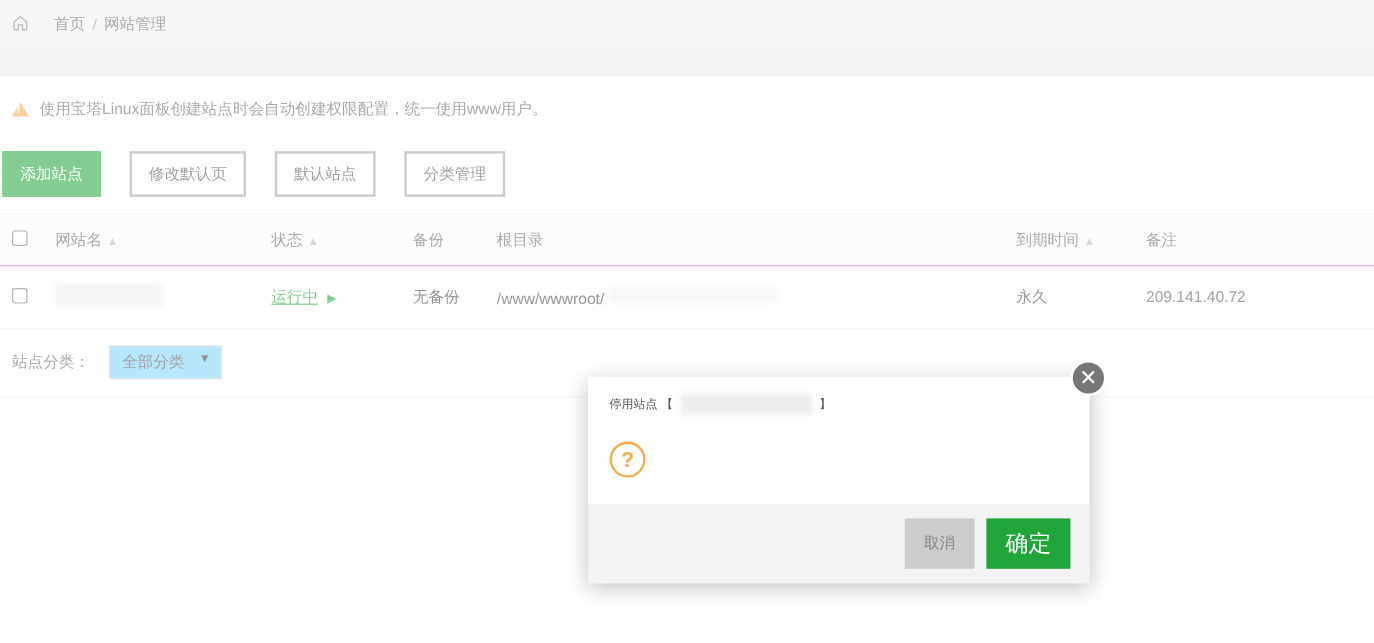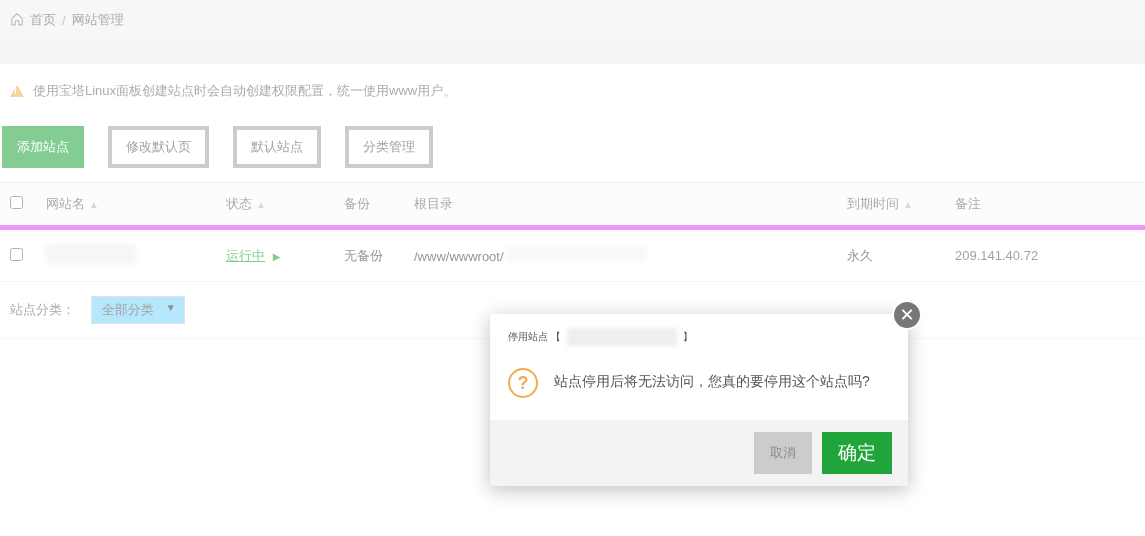--- a/index.html
+++ b/index.html
@@ -1,34 +1,34 @@
 <!DOCTYPE html>
 <html><head>
   <meta charset="utf-8">
   <style>
     * { margin: 0; padding: 0; box-sizing: border-box; }
     body { font-family: "Microsoft YaHei", Arial, sans-serif; font-size: 13px; color: #333; background: #fff; width: 1145px; height: 536px; overflow: hidden; position: relative; }
 
     .breadcrumb { background: #f0f0f0; padding: 0 10px; height: 40px; display: flex; align-items: center; gap: 6px; color: #666; }
     .breadcrumb .home-icon { width: 14px; height: 14px; display: inline-block; }
-    .breadcrumb a { color: #666; text-decoration: none; }
+    .breadcrumb a { color: #666; text-decoration: none; margin-left: 15px; }
     .breadcrumb .sep { color: #999; }
 
     .strip { height: 24px; background: #ececec; }
 
     .alert { background: #fff; padding: 18px 10px; display: flex; align-items: center; gap: 9px; color: #666; font-size: 13px; }
     .alert-icon { width: 0; height: 0; border-left: 7px solid transparent; border-right: 7px solid transparent; border-bottom: 12px solid #f0ad4e; position: relative; }
     .alert-icon::after { content: "!"; position: absolute; left: -3px; top: 1px; color: #fff; font-size: 9px; font-weight: bold; }
 
     .toolbar { padding: 8px 2px 14px; display: flex; gap: 24px; }
     .btn-primary { background: #20a53a; color: #fff; border: 1px solid #20a53a; padding: 8px 14px; cursor: pointer; font-size: 13px; }
-    .btn-default { background: #fff; color: #555; border: 4px solid #a3a3a3; padding: 8px 14px; cursor: pointer; font-size: 13px; }
+    .btn-default { background: #fff; color: #555; border: 2px solid #a3a3a3; padding: 8px 14px; cursor: pointer; font-size: 13px; }
 
     table.list { width: 100%; border-collapse: collapse; }
-    table.list th { text-align: left; font-weight: normal; color: #666; padding: 12px 10px; border-top: 1px solid #e6e6e6; border-bottom: 5px solid #d946ef; background: #fafafa; }
+    table.list th { text-align: left; font-weight: normal; color: #666; padding: 12px 10px; border-top: 1px solid #e6e6e6; border-bottom: 1px solid #d946ef; background: #fafafa; }
     table.list td { padding: 14px 10px; border-bottom: 1px solid #eee; color: #555; }
     .sort-caret { display:inline-block; margin-left:4px; color:#bbb; font-size:10px; }
     .status-run { color: #20a53a; text-decoration: underline; }
     .green { color: #404040; }
     .play-icon { color: #20a53a; margin-left: 4px; font-size: 10px; }
     .blur { background: #eee; width: 90px; height: 20px; display:inline-block; filter: blur(2px); border-radius:2px;}
     .blur-sm { background: #f2f2f2; width: 140px; height: 14px; display:inline-block; filter: blur(2px);}
 
     .footer-row td { padding: 10px; border-bottom: 1px solid #eee; }
     .footer-row .label { color:#666; margin-right: 12px; }
@@ -125,19 +125,18 @@
 
 <div class="modal">
   <div class="modal-close">✕</div>
   <div class="modal-header">
     <span>停用站点 【</span>
     <span class="site-blur"></span>
     <span>】</span>
   </div>
   <div class="modal-body">
     <div class="q-icon">?</div>
-    <p>站点停用后将无法访问，您真的要停用这个站点吗?</p>
   </div>
   <div class="modal-footer">
     <button class="btn-cancel">取消</button>
     <button class="btn-confirm">确定</button>
   </div>
 </div>
 
 </body></html>

